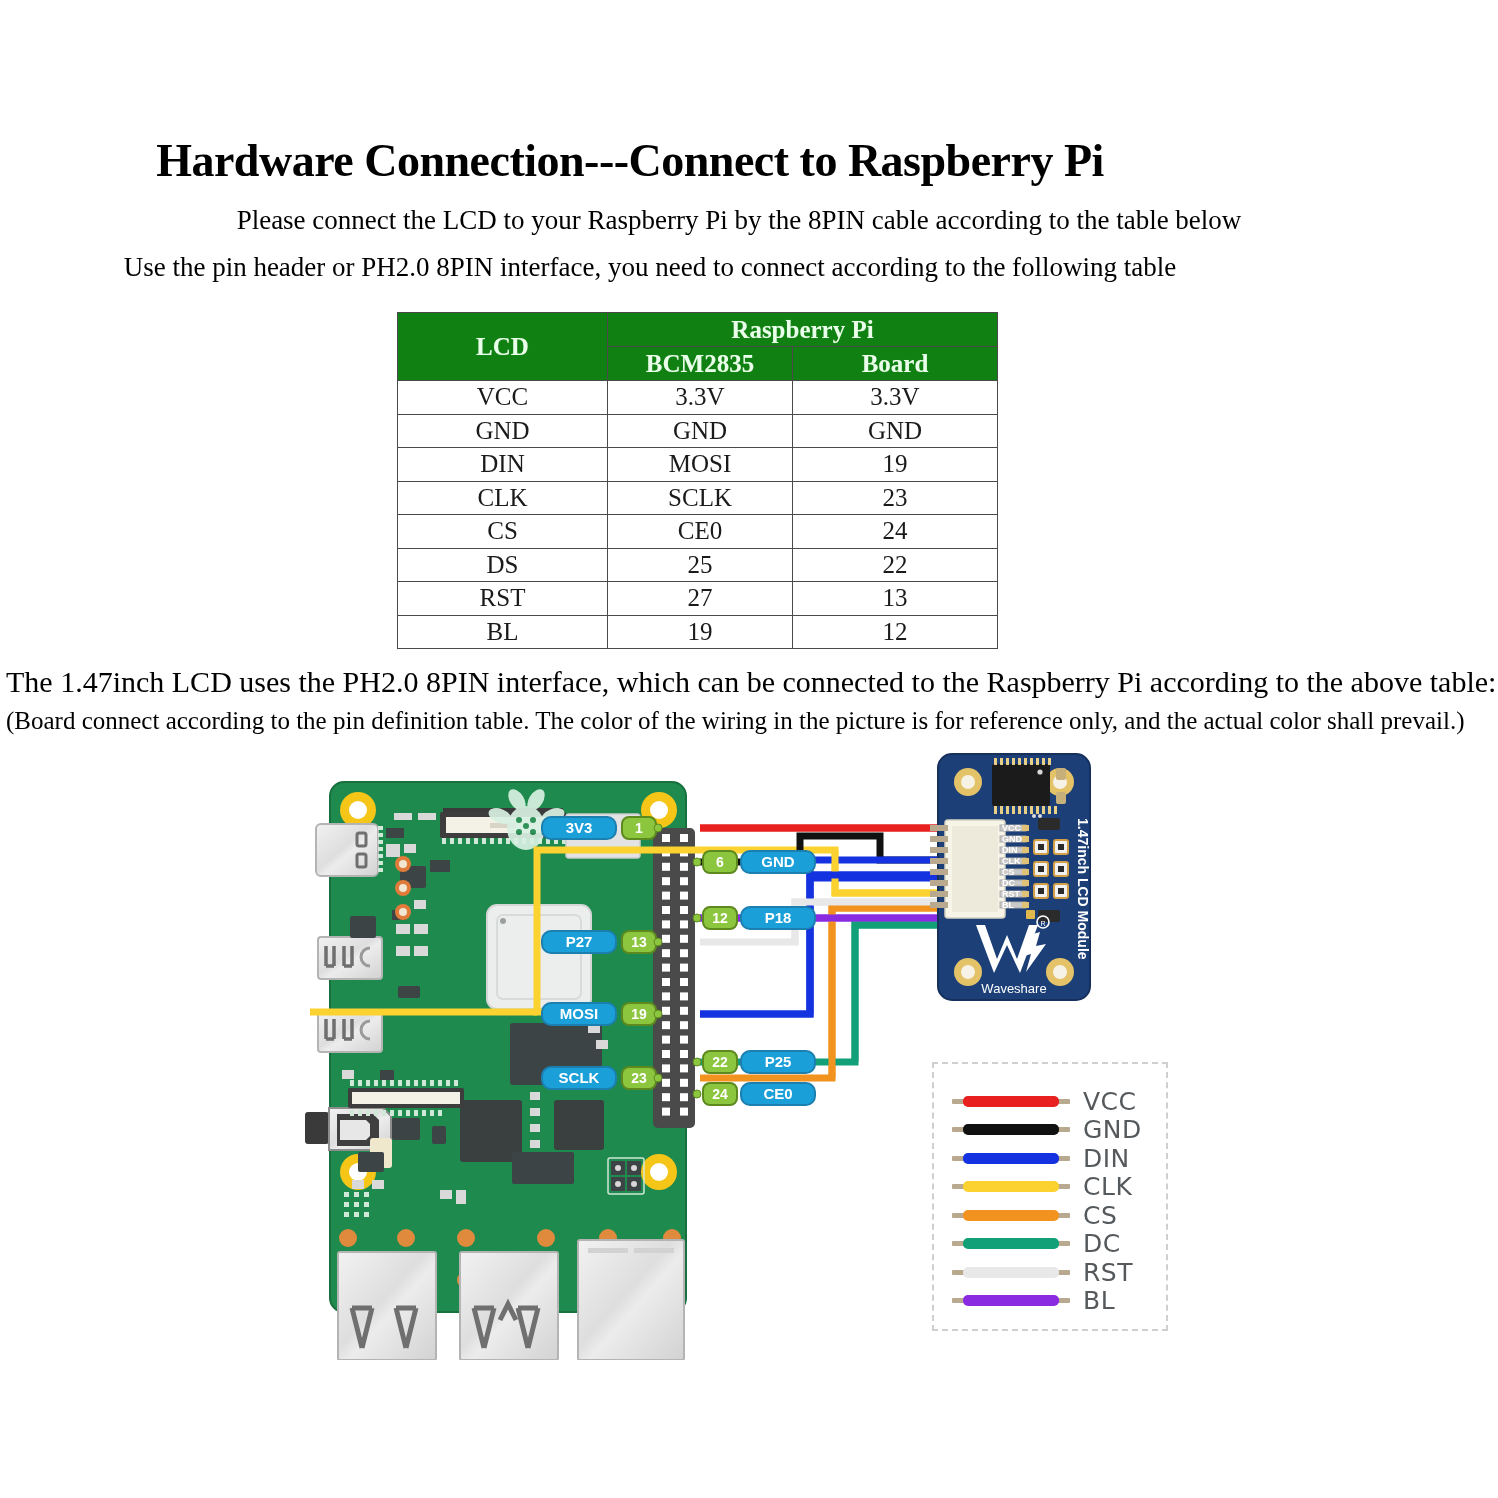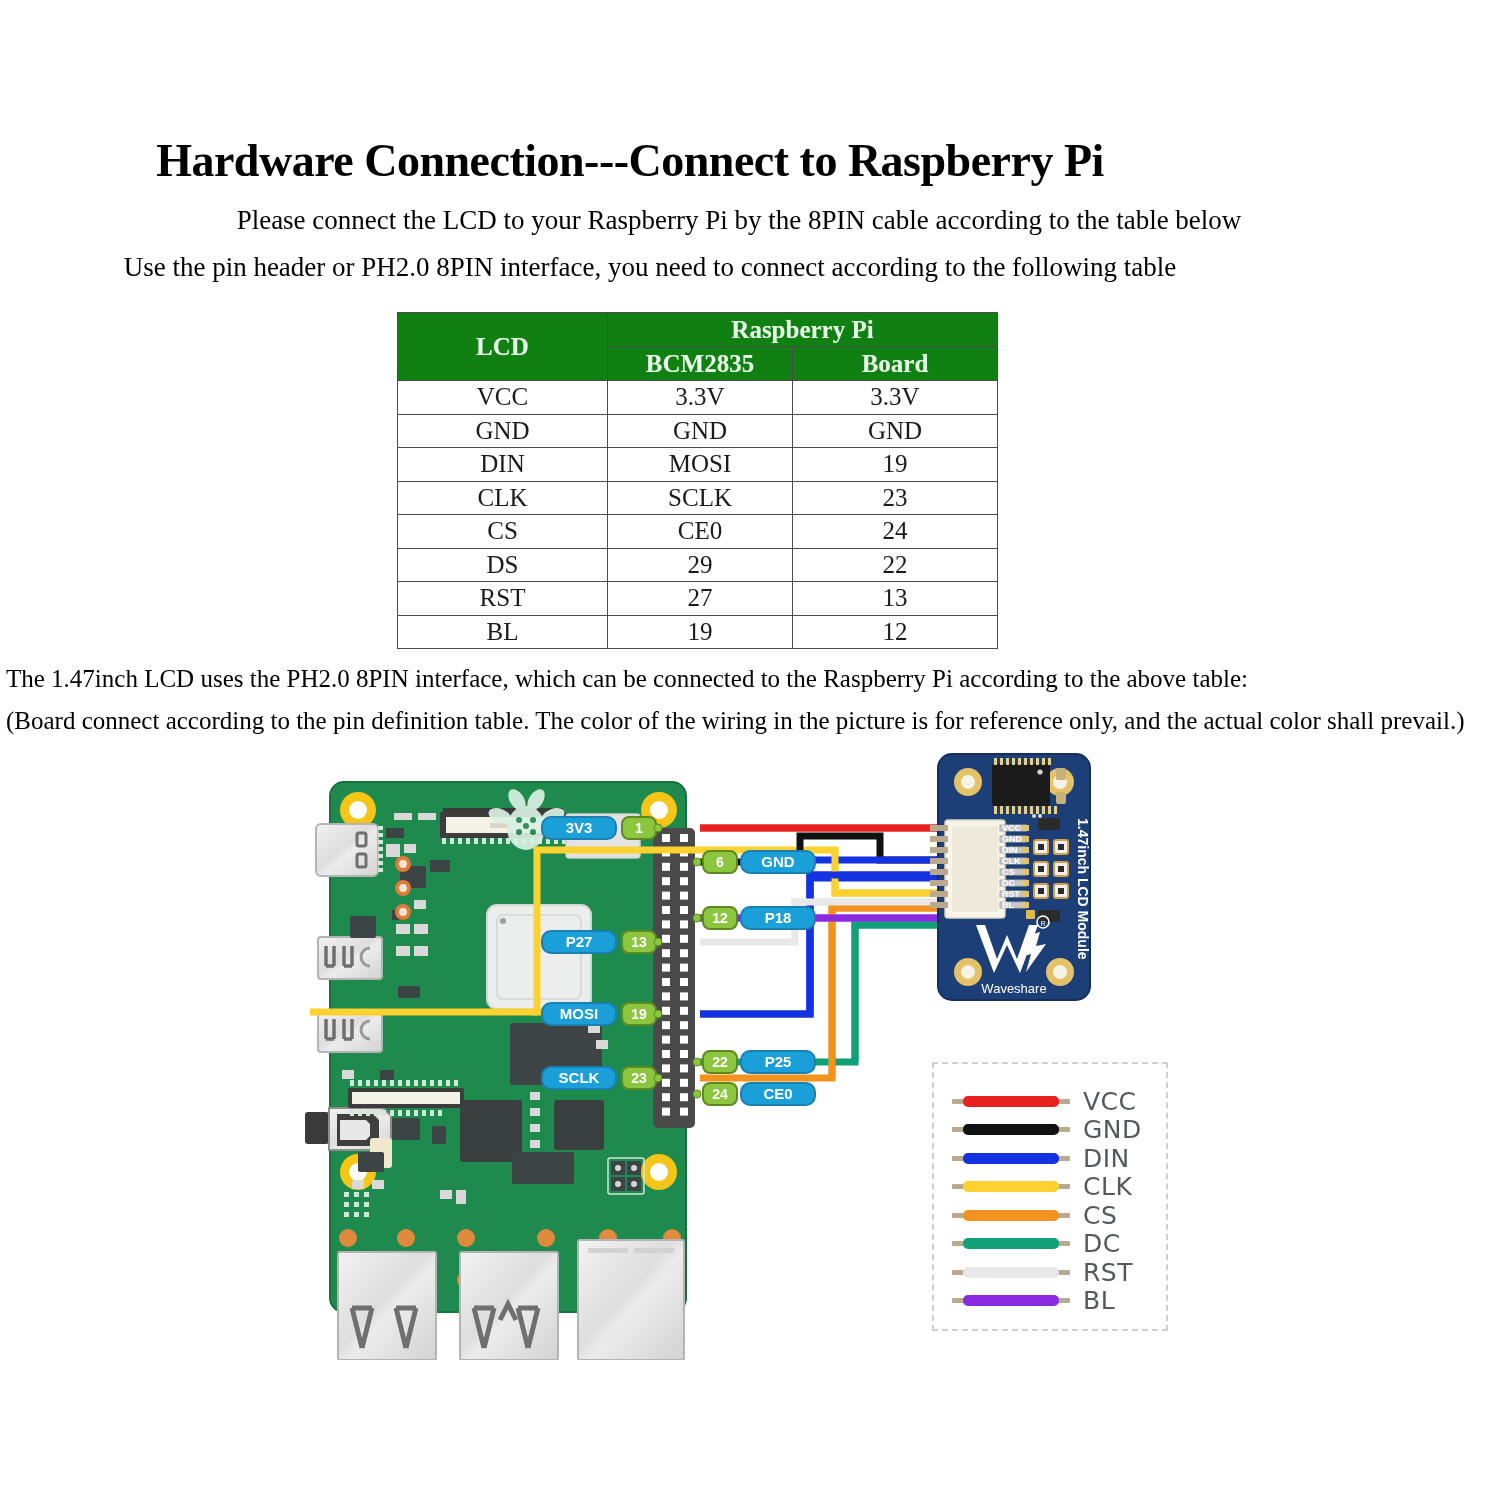--- a/index.html
+++ b/index.html
@@ -5,21 +5,21 @@
   html,body{margin:0;padding:0;background:#fff;}
   body{width:1498px;height:1498px;position:relative;overflow:hidden;
        font-family:"Liberation Serif","DejaVu Serif",serif;color:#000;}
 
   
   #doc-title{position:absolute;left:0;top:134px;width:1260px;text-align:center;
              font-weight:bold;font-size:46px;letter-spacing:-0.5px;
              font-family:"Liberation Serif",serif;}
   #intro-line-1{position:absolute;left:0;top:205px;width:1478px;text-align:center;font-size:27px;}
   #intro-line-2{position:absolute;left:0;top:252px;width:1300px;text-align:center;font-size:27px;}
-  #note-line-1{position:absolute;left:6px;top:665px;font-size:25px;white-space:nowrap;}
+  #note-line-1{position:absolute;left:6px;top:665px;font-size:30px;white-space:nowrap;}
   #note-line-2{position:absolute;left:6px;top:707px;font-size:25px;white-space:nowrap;}
 
   
   #pin-table{position:absolute;left:368px;top:312px;width:600px;border-collapse:collapse;
              table-layout:fixed;margin-left:29px;}
   #pin-table td,#pin-table th{border:1px solid #4a4a4a;text-align:center;font-size:25px;
              font-weight:normal;padding:0;height:32.5px;color:#1a1a1a;}
   #pin-table thead th{background:#0f8011;color:#eaffea;font-weight:bold;font-size:25px;
              text-shadow:0 0 1px rgba(255,255,255,.25);}
   #pin-table .col-lcd{width:210px;}
@@ -87,21 +87,21 @@
         <td>SCLK</td>
         <td>23</td>
       </tr>
       <tr>
         <td>CS</td>
         <td>CE0</td>
         <td>24</td>
       </tr>
       <tr>
         <td>DS</td>
-        <td>29</td>
+        <td>25</td>
         <td>22</td>
       </tr>
       <tr>
         <td>RST</td>
         <td>27</td>
         <td>13</td>
       </tr>
       <tr>
         <td>BL</td>
         <td>19</td>

